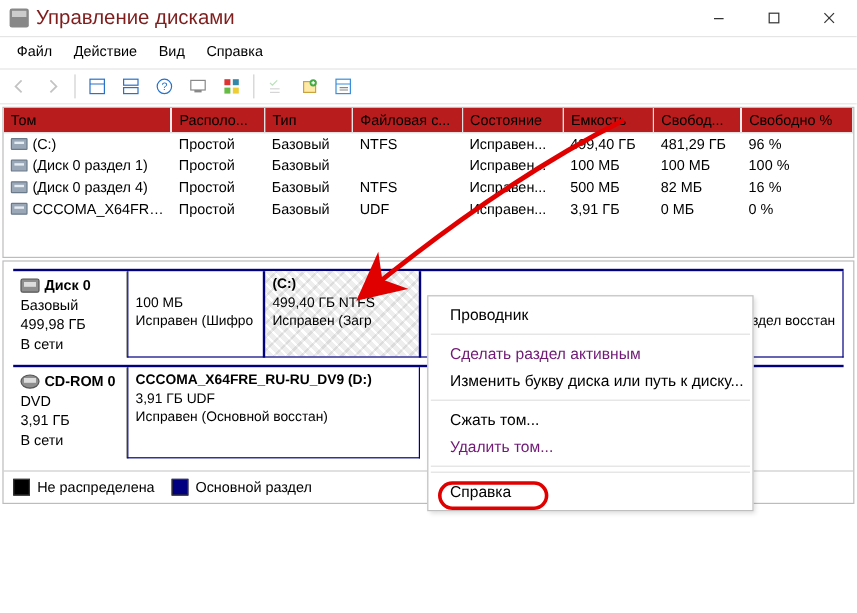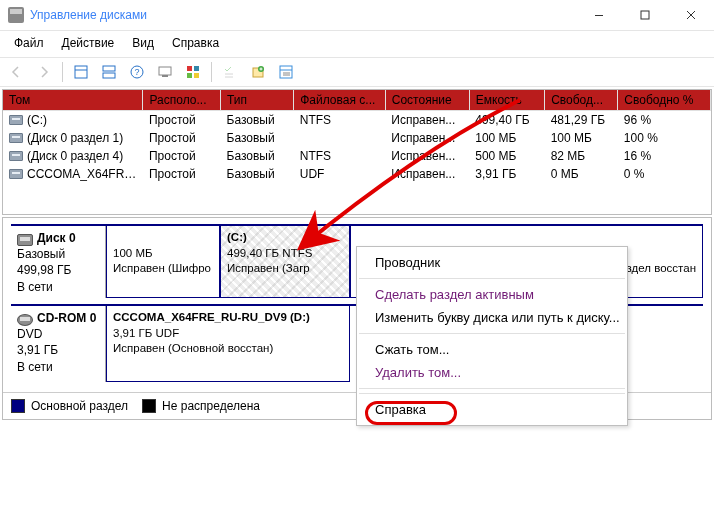--- a/index.html
+++ b/index.html
@@ -1,21 +1,21 @@
 <!DOCTYPE html>
 <html><head>
 <meta charset="utf-8">
 <style>
   html,body{margin:0;padding:0;font-family:"Segoe UI",Tahoma,sans-serif;font-size:12px;color:#000;background:#fff;width:714px;height:511px;overflow:hidden;box-sizing:border-box}
   *,*::before,*::after{box-sizing:border-box}
   
   .titlebar{display:flex;align-items:center;height:31px;padding-left:8px;border-bottom:1px solid #e5e5e5}
   .titlebar .app-icon{width:16px;height:16px;margin-right:6px;background:#888;border-radius:2px;position:relative}
   .titlebar .app-icon::before{content:"";position:absolute;inset:2px;background:linear-gradient(#ccc 40%,#888 40%)}
-  .titlebar .title{flex:1;color:#3b82f6;font-size:12px}
+  .titlebar .title{flex:1;color:#7f1d1d;font-size:17px}
   .winbtns{display:flex;height:100%}
   .winbtn{width:46px;height:100%;display:flex;align-items:center;justify-content:center;color:#333;font-size:14px}
   .winbtn svg{width:10px;height:10px;stroke:#333;stroke-width:1}
   
   .menubar{display:flex;gap:2px;padding:2px 4px 4px 6px;font-size:12px}
   .menubar span{padding:3px 8px}
   
   .toolbar{display:flex;align-items:center;gap:4px;padding:2px 4px;border-top:1px solid #e5e5e5;border-bottom:1px solid #e5e5e5;background:#fff}
   .tb-sep{width:1px;height:20px;background:#d0d0d0;margin:0 2px}
   .tb-btn{width:24px;height:24px;border:1px solid transparent;display:flex;align-items:center;justify-content:center}
@@ -25,21 +25,21 @@
   .table-wrap{border:1px solid #bcbcbc;margin:2px;height:126px;overflow:hidden;background:#fff}
   table.vols{width:100%;border-collapse:collapse;table-layout:fixed}
   table.vols th{background:#b91c1c;font-weight:400;text-align:left;padding:3px 6px;border-right:1px solid #e0e0e0;border-bottom:1px solid #e0e0e0;white-space:nowrap;overflow:hidden;text-overflow:ellipsis}
   table.vols td{padding:2px 6px;white-space:nowrap;overflow:hidden;text-overflow:ellipsis;font-size:12px}
   .vol-icon{display:inline-block;width:14px;height:10px;background:#9aa7b6;border:1px solid #6b7a8b;border-radius:1px;margin-right:4px;vertical-align:-1px;position:relative}
   .vol-icon::after{content:"";position:absolute;left:2px;right:2px;top:2px;height:2px;background:#e6ecf3}
   
   .disks-wrap{border:1px solid #bcbcbc;margin:2px;background:#fff;position:relative}
   .disk-row{display:flex;align-items:stretch;margin:6px 8px 0 8px;border-top:2px solid #000080;height:74px}
   .disk-label{width:95px;padding:4px 6px 0 6px;border-right:1px solid #aaa;font-size:12px;line-height:1.35}
-  .disk-label .name{font-weight:700;display:flex;align-items:flex-end;gap:4px}
+  .disk-label .name{font-weight:700;display:flex;align-items:center;gap:4px}
   .disk-label .big-disk-icon{width:16px;height:12px;background:#8e8e8e;border:1px solid #555;border-radius:2px;display:inline-block;position:relative}
   .disk-label .big-disk-icon::after{content:"";position:absolute;top:2px;left:2px;right:2px;height:4px;background:#ddd}
   .disk-parts{display:flex;flex:1}
   .part{border:1px solid #000080;border-top:none;margin-right:0;padding:4px 6px 0 6px;font-size:11.5px;line-height:1.35;overflow:hidden;position:relative}
   .part .pname{font-weight:700}
   .part.selected{background:repeating-linear-gradient(45deg,#fff 0 2px,#eee 2px 6px);}
   .part.selected::before{content:"";position:absolute;inset:0;pointer-events:none;background:repeating-linear-gradient(135deg,transparent 0 6px,rgba(0,0,0,.08) 6px 8px)}
   
   .legend{border-top:1px solid #ccc;padding:6px 8px;display:flex;gap:14px;align-items:center;margin-top:10px}
   .swatch{display:inline-block;width:14px;height:14px;border:1px solid #333;margin-right:6px;vertical-align:-3px}
@@ -270,22 +270,22 @@
     <div class="disk-parts">
       <div class="part" style="width:244px">
         <div class="pname">CCCOMA_X64FRE_RU-RU_DV9  (D:)</div>
         <div>3,91 ГБ UDF</div>
         <div>Исправен (Основной восстан)</div>
       </div>
     </div>
   </div>
 
   <div class="legend">
+    <span><span class="swatch sw-unalloc"></span><span>Не распределена</span></span>
     <span><span class="swatch sw-primary"></span><span>Основной раздел</span></span>
-    <span><span class="swatch sw-unalloc"></span><span>Не распределена</span></span>
   </div>
 </div>
 
 <div class="ctxmenu">
   <div class="mi">Проводник</div>
   <div class="sep"></div>
   <div class="mi disabled">Сделать раздел активным</div>
   <div class="mi">Изменить букву диска или путь к диску...</div>
   <div class="sep"></div>
   <div class="mi">Сжать том...</div>

